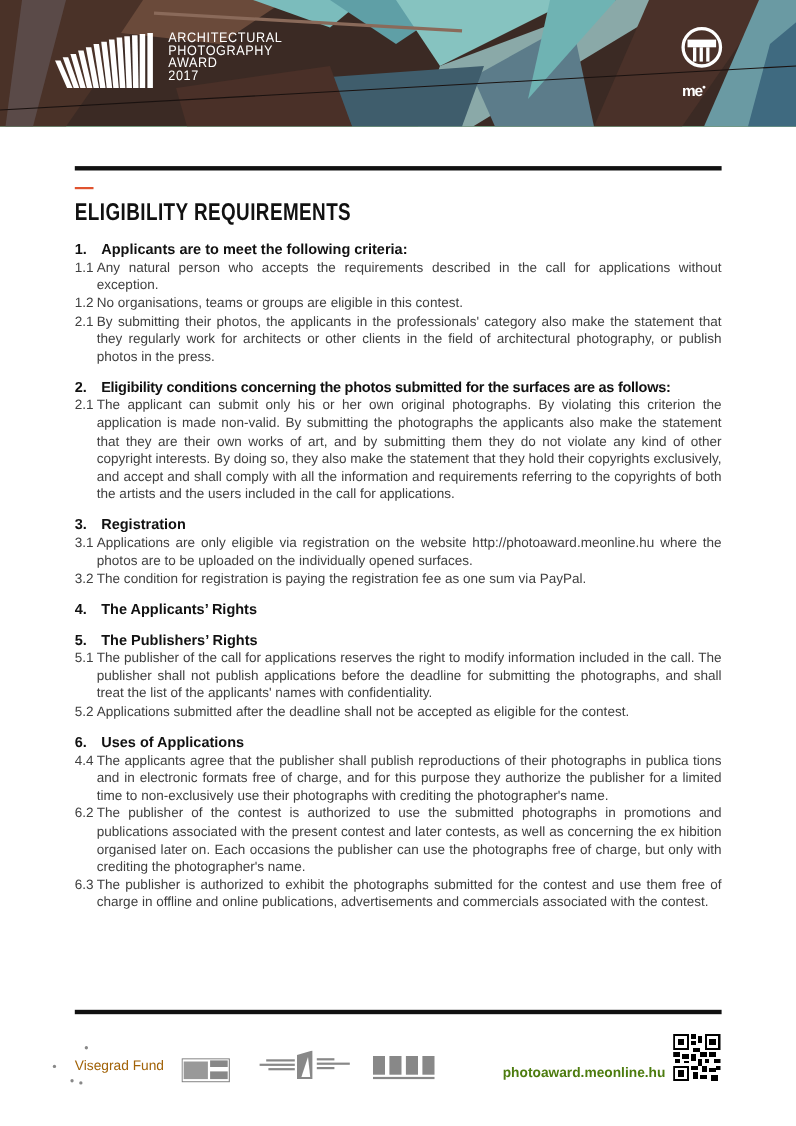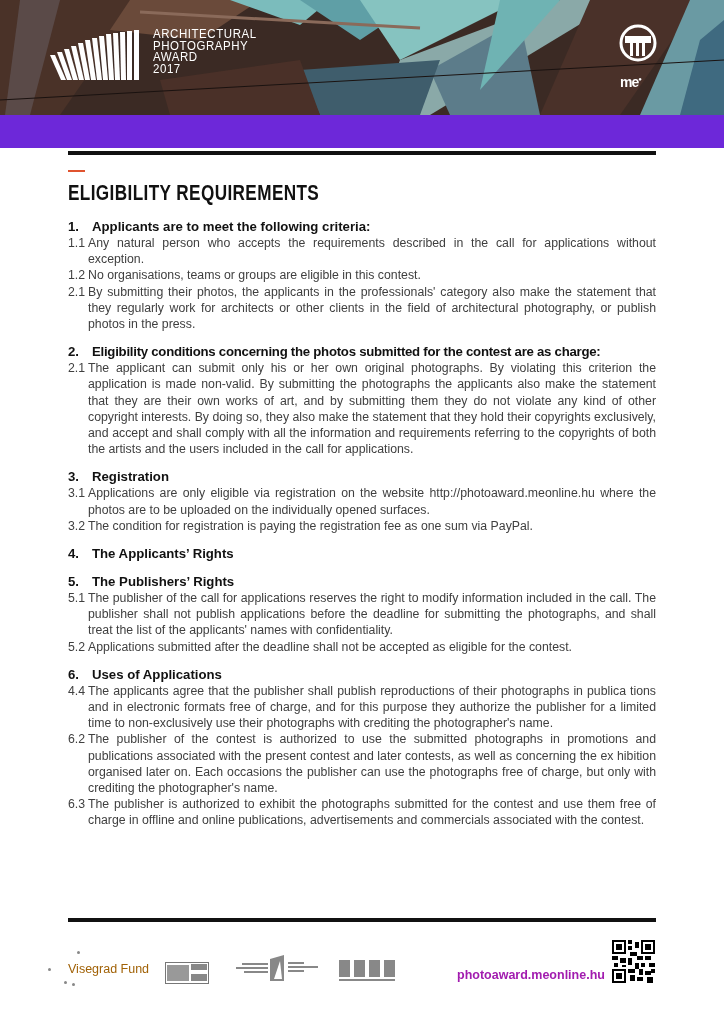--- a/index.html
+++ b/index.html
@@ -1,19 +1,19 @@
 <!DOCTYPE html>
 <html><head>
 <meta charset="utf-8">
 <style>
   html, body { margin:0; padding:0; }
   body { width:724px; height:1024px; background:#fff; position:relative; overflow:hidden;
          font-family:"Liberation Sans", sans-serif; color:#1a1a1a; }
-  .banner { position:absolute; left:0; top:0; width:724px; height:148px; overflow:hidden;
-            background:#6d28d9; }
+  .banner { position:absolute; left:0; top:0; width:724px; height:115px; overflow:hidden;
+            background:#15803d; }
   .banner svg.bg { position:absolute; left:0; top:0; }
   .logo-left { position:absolute; left:50px; top:30px; }
   .brand-text { position:absolute; left:153px; top:29px; color:#fff;
                 font-family:"Liberation Sans", sans-serif; font-size:12.5px; line-height:11.5px;
                 letter-spacing:0.6px; transform:scaleX(0.92); transform-origin:left top; }
   .brand-text div { white-space:nowrap; }
   .logo-right { position:absolute; left:617px; top:22px; }
   .me-logo { position:absolute; left:620px; top:74px; color:#fff; font-weight:bold;
              font-size:14px; letter-spacing:-1px; font-family:"Liberation Sans", sans-serif; }
   .me-logo sup { font-size:6px; }
@@ -27,21 +27,21 @@
   .sec-head { font-weight:bold; font-size:13.2px; line-height:17px; color:#111; display:flex; white-space:nowrap; }
   .sec-head .num { width:24px; flex:none; }
   .item { display:flex; font-size:12.3px; line-height:16.2px; color:#404040; }
   .item .num { width:20px; flex:none; }
   .item .txt { flex:1; text-align:justify; }
   .rule-bottom { position:absolute; left:68px; top:918px; width:588px; height:4px; background:#111; }
   .footer-logos { position:absolute; left:40px; top:945px; height:50px; width:360px; }
   .visegrad { position:absolute; left:28px; top:17px; font-size:12.5px; color:#a16207; white-space:nowrap; }
   .dot { position:absolute; width:3px; height:3px; border-radius:50%; background:#888; }
   .plogo { position:absolute; }
-  .site-url { position:absolute; left:457px; top:968px; font-size:12.5px; color:#a21caf; font-weight:bold; }
+  .site-url { position:absolute; left:457px; top:968px; font-size:12.5px; color:#4d7c0f; font-weight:bold; }
   .qr { position:absolute; left:612px; top:940px; width:43px; height:43px; }
 </style>
 </head>
 <body>
 
 <div class="banner">
   <svg class="bg" width="724" height="115">
     <rect x="0" y="0" width="724" height="115" fill="#3b2a24"></rect>
     <polygon points="0,0 140,0 60,115 0,115" fill="#4a3228"></polygon>
     <polygon points="20,0 60,0 30,115 5,115" fill="#5a4a48"></polygon>
@@ -113,21 +113,21 @@
         <span class="txt">No organisations, teams or groups are eligible in this contest.</span>
       </div>
     <div class="item">
         <span class="num">2.1</span>
         <span class="txt">By submitting their photos, the applicants in the professionals' category also make the statement that they regularly work for architects or other clients in the field of architectural photography, or publish photos in the press.</span>
       </div>
   </div>
   <div class="section">
     <div class="sec-head">
         <span class="num">2.</span>
-        <span style="letter-spacing:-0.25px">Eligibility conditions concerning the photos submitted for the contest are as charge:</span>
+        <span style="letter-spacing:-0.25px">Eligibility conditions concerning the photos submitted for the surfaces are as follows:</span>
       </div>
     <div class="item">
         <span class="num">2.1</span>
         <span class="txt">The applicant can submit only his or her own original photographs. By violating this criterion the application is made non-valid. By submitting the photographs the applicants also make the statement that they are their own works of art, and by submitting them they do not violate any kind of other copyright interests. By doing so, they also make the statement that they hold their copyrights exclusively, and accept and shall comply with all the information and requirements referring to the copyrights of both the artists and the users included in the call for applications.</span>
       </div>
   </div>
   <div class="section">
     <div class="sec-head">
         <span class="num">3.</span>
         <span>Registration</span>

